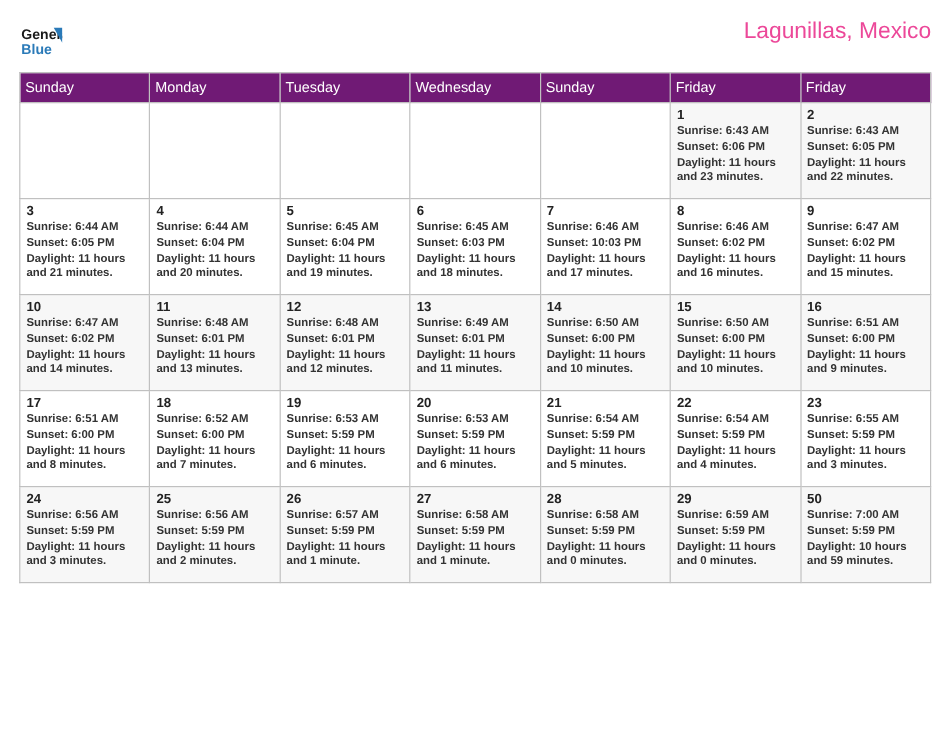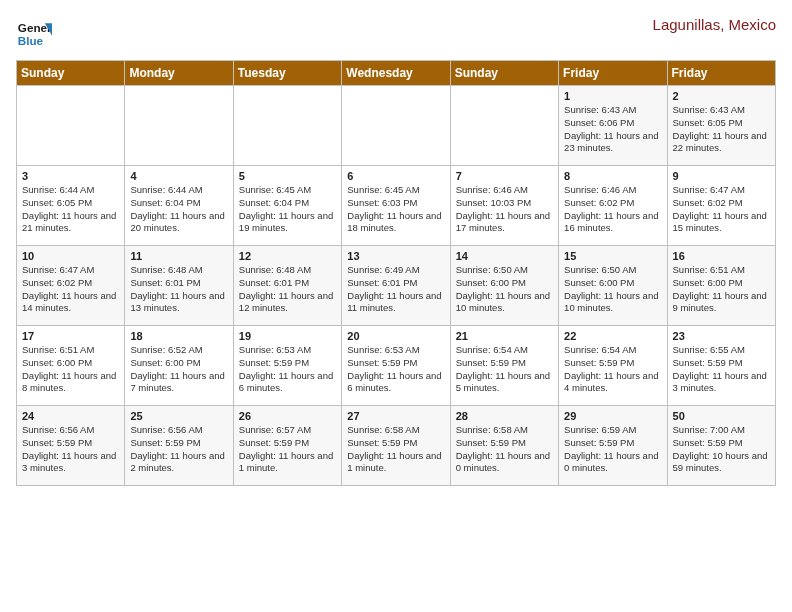--- a/index.html
+++ b/index.html
@@ -27,33 +27,33 @@
     }
     .title-block {
       text-align: right;
     }
     .month-title {
       font-size: 32px;
       font-weight: bold;
       color: #1a1a1a;
     }
     .location {
-      font-size: 15px;
-      color: #7f1d1d;
+      font-size: 19px;
+      color: #ec4899;
     }
     table {
       width: 100%;
       border-collapse: collapse;
       table-layout: fixed;
     }
     thead th {
-      background: #a16207;
+      background: #701a75;
       color: #fff;
       font-size: 12px;
-      font-weight: bold;
+      font-weight: normal;
       padding: 5px 4px;
       text-align: left;
       border: 1px solid #c0c0c0;
     }
     tbody td {
       border: 1px solid #c0c0c0;
       vertical-align: top;
       padding: 4px 5px;
       font-size: 10px;
       color: #222;
@@ -66,20 +66,21 @@
     .day-num {
       font-weight: bold;
       font-size: 11px;
       margin-bottom: 2px;
       display: block;
     }
     .cell-info {
       font-size: 9.5px;
       line-height: 1.35;
       color: #333;
+      font-weight: bold;
     }
     .empty-cell {
       background: #fff !important;
     }
   </style>
 </head>
 <body>
 
 <div class="header">
   <div class="logo">

